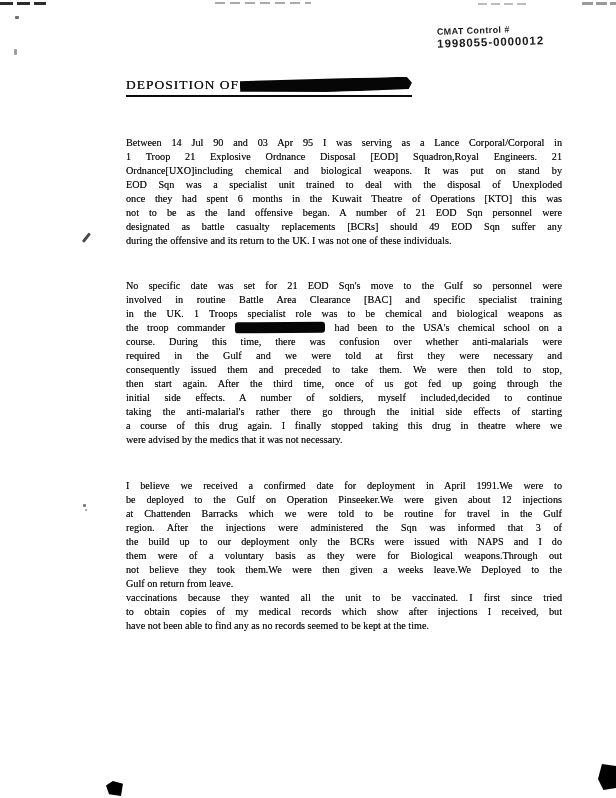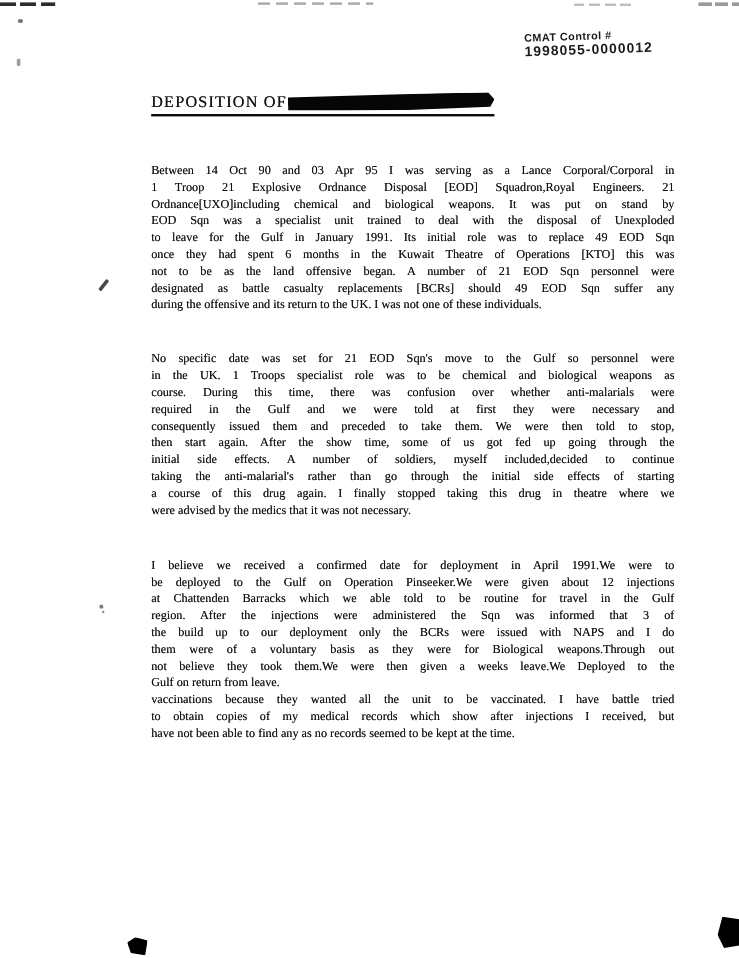--- a/index.html
+++ b/index.html
@@ -102,55 +102,60 @@
   </div>
 
   <div class="title-row">
     <span class="title-text">DEPOSITION OF</span>
     <span class="redaction title-redaction"></span>
   </div>
 
   <main class="doc-body">
 
     <section class="para para-1">
-      <div class="line">Between 14 Oct 90 and 03 Apr 95 I was serving as a Lance Corporal/Corporal in</div>
+      <div class="line">Between 14 Jul 90 and 03 Apr 95 I was serving as a Lance Corporal/Corporal in</div>
       <div class="line">1 Troop 21 Explosive Ordnance Disposal [EOD] Squadron,Royal Engineers. 21</div>
       <div class="line">Ordnance[UXO]including chemical and biological weapons. It was put on stand by</div>
       <div class="line">EOD Sqn was a specialist unit trained to deal with the disposal of Unexploded</div>
-      <div class="line">to leave for the Gulf in January 1991. Its initial role was to replace 49 EOD Sqn</div>
       <div class="line">once they had spent 6 months in the Kuwait Theatre of Operations [KTO] this was</div>
       <div class="line">not to be as the land offensive began. A number of 21 EOD Sqn personnel were</div>
       <div class="line">designated as battle casualty replacements [BCRs] should 49 EOD Sqn suffer any</div>
       <div class="line last">during the offensive and its return to the UK. I was not one of these individuals.</div>
     </section>
 
     <section class="para para-2">
       <div class="line">No specific date was set for 21 EOD Sqn's move to the Gulf so personnel were</div>
+      <div class="line">involved in routine Battle Area Clearance [BAC] and specific specialist training</div>
       <div class="line">in the UK. 1 Troops specialist role was to be chemical and biological weapons as</div>
+      <div class="line">
+        <span>the troop commander</span>
+        <span class="redaction inline-redaction"></span>
+        <span>had been to the USA's chemical school on a</span>
+      </div>
       <div class="line">course. During this time, there was confusion over whether anti-malarials were</div>
       <div class="line">required in the Gulf and we were told at first they were necessary and</div>
       <div class="line">consequently issued them and preceded to take them. We were then told to stop,</div>
-      <div class="line">then start again. After the show time, some of us got fed up going through the</div>
+      <div class="line">then start again. After the third time, once of us got fed up going through the</div>
       <div class="line">initial side effects. A number of soldiers, myself included,decided to continue</div>
-      <div class="line">taking the anti-malarial's rather than go through the initial side effects of starting</div>
+      <div class="line">taking the anti-malarial's rather there go through the initial side effects of starting</div>
       <div class="line">a course of this drug again. I finally stopped taking this drug in theatre where we</div>
       <div class="line last">were advised by the medics that it was not necessary.</div>
     </section>
 
     <section class="para para-3">
       <div class="line">I believe we received a confirmed date for deployment in April 1991.We were to</div>
       <div class="line">be deployed to the Gulf on Operation Pinseeker.We were given about 12 injections</div>
-      <div class="line">at Chattenden Barracks which we able told to be routine for travel in the Gulf</div>
+      <div class="line">at Chattenden Barracks which we were told to be routine for travel in the Gulf</div>
       <div class="line">region. After the injections were administered the Sqn was informed that 3 of</div>
       <div class="line">the build up to our deployment only the BCRs were issued with NAPS and I do</div>
       <div class="line">them were of a voluntary basis as they were for Biological weapons.Through out</div>
       <div class="line">not believe they took them.We were then given a weeks leave.We Deployed to the</div>
       <div class="line last">Gulf on return from leave.</div>
     </section>
 
     <section class="para para-4">
-      <div class="line">vaccinations because they wanted all the unit to be vaccinated. I have battle tried</div>
+      <div class="line">vaccinations because they wanted all the unit to be vaccinated. I first since tried</div>
       <div class="line">to obtain copies of my medical records which show after injections I received, but</div>
       <div class="line last">have not been able to find any as no records seemed to be kept at the time.</div>
     </section>
 
   </main>
 </div>
 
 </body></html>

